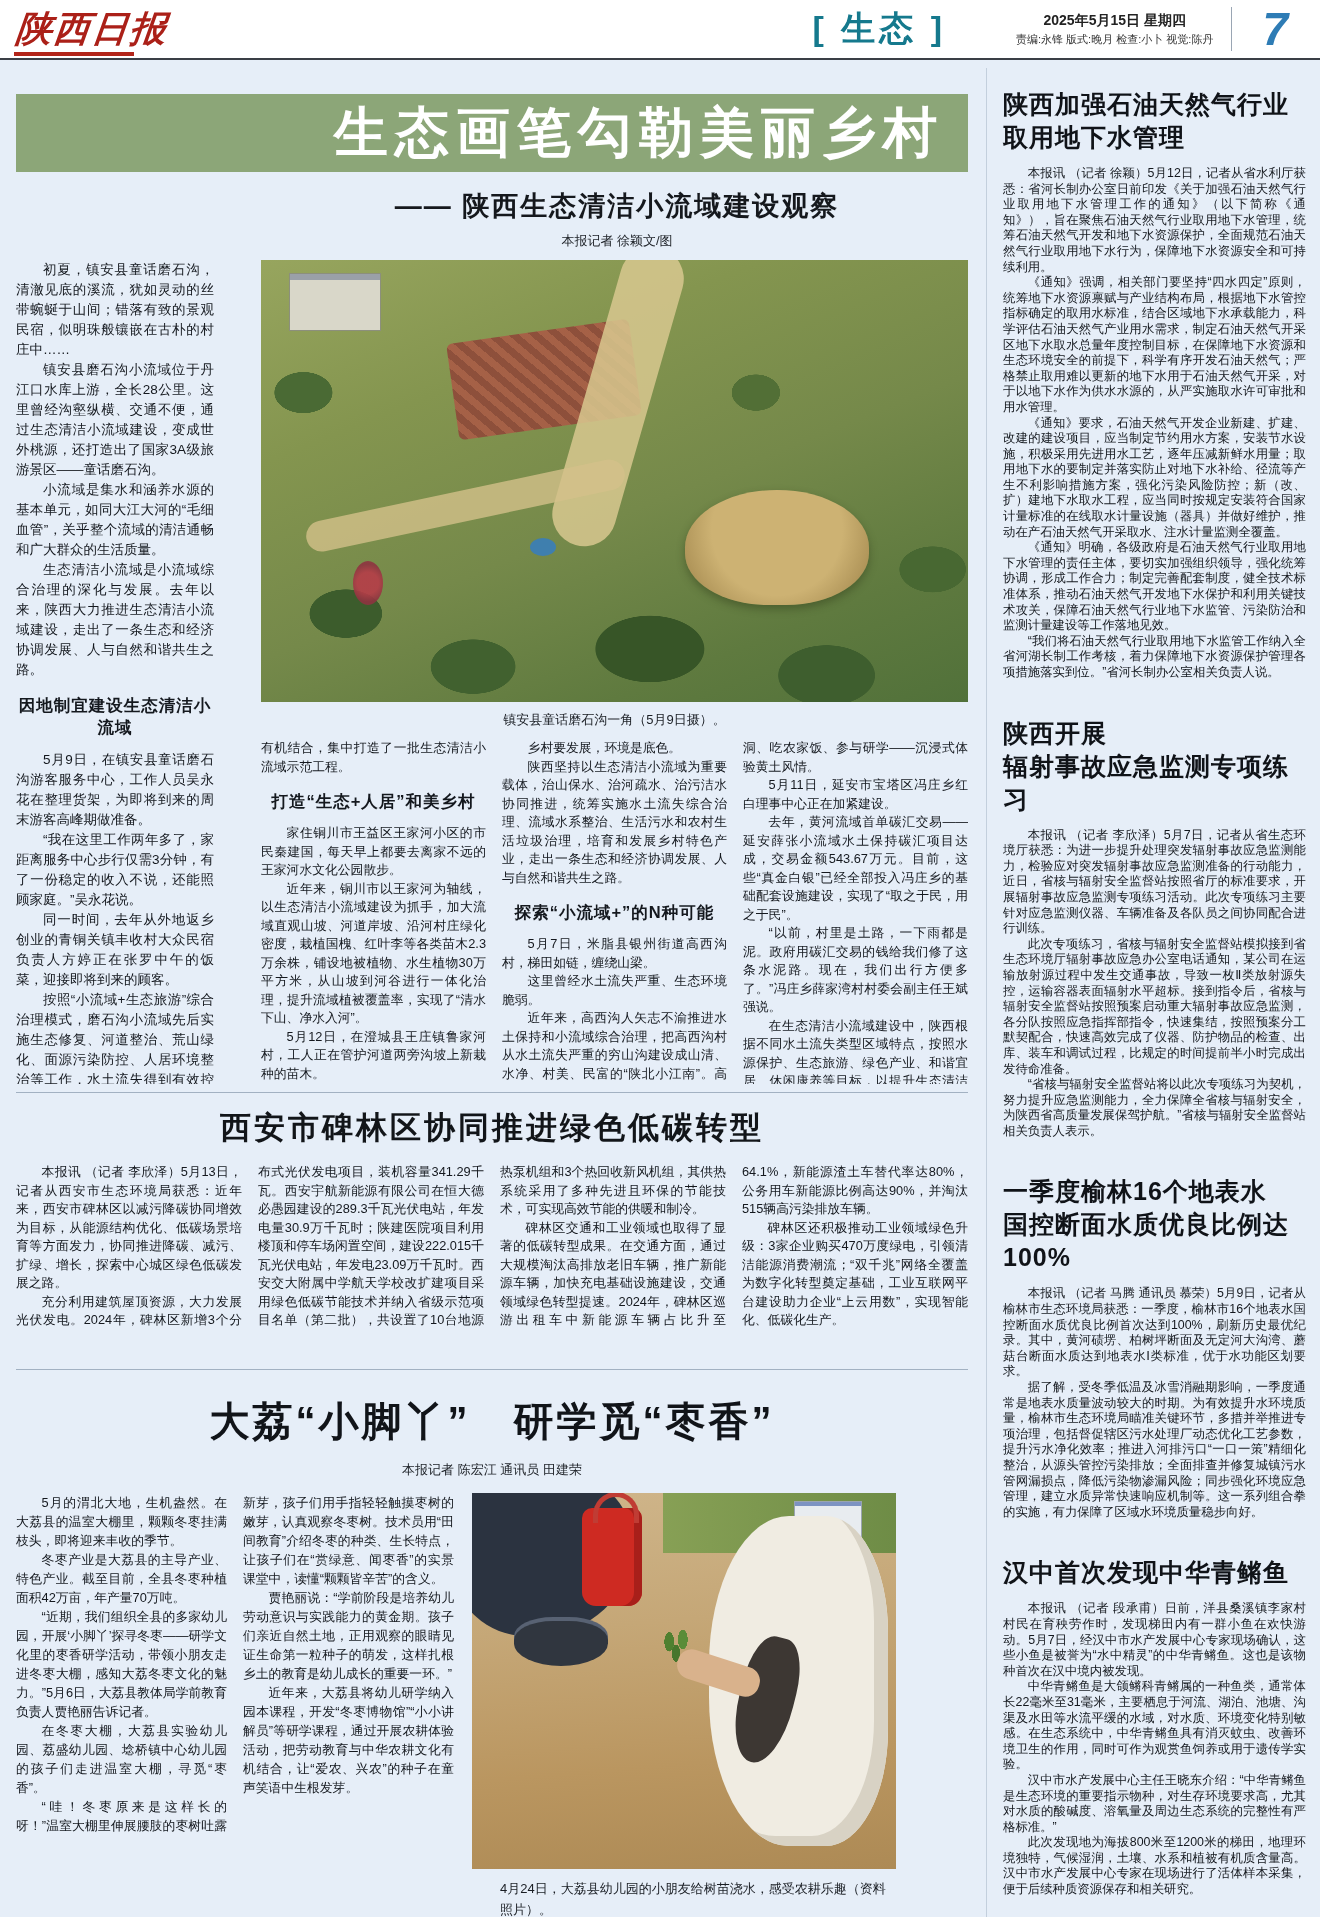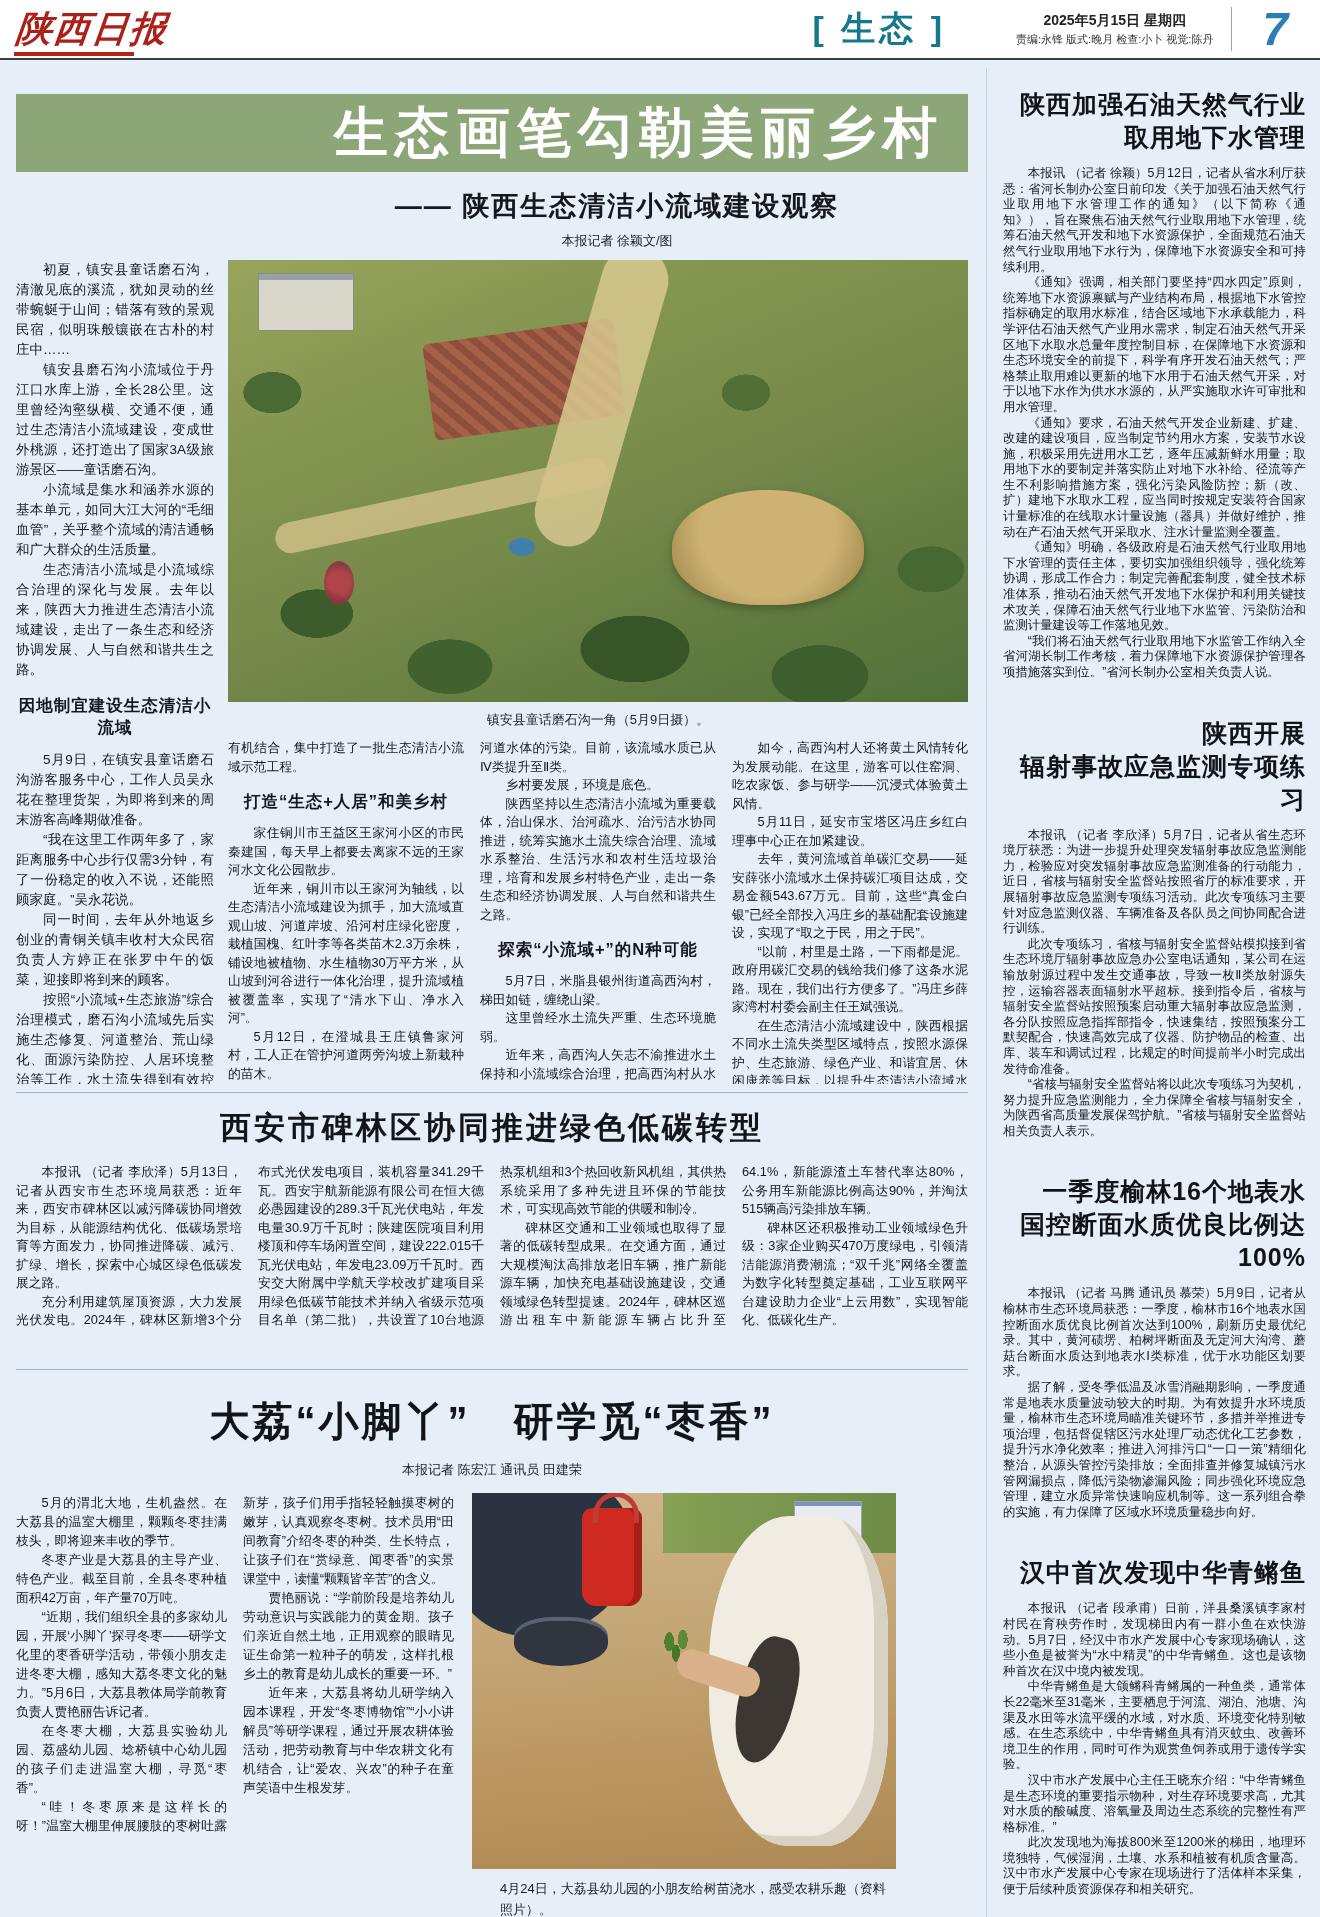--- a/index.html
+++ b/index.html
@@ -29,21 +29,21 @@
 
   
   .lead-band { height:78px; background:#8ca678; margin-top:26px; display:flex; align-items:center;
                justify-content:flex-end; padding-right:24px; }
   .lead-title { color:#ffffff; font-size:54px; font-weight:bold; letter-spacing:7px; white-space:nowrap;text-align:center; }
   .lead-sub { text-align:center; padding-left:250px; font-size:27px; font-weight:bold; color:#15181d;
               margin:16px 0 8px; letter-spacing:2px; }
   .lead-byline { text-align:center; padding-left:250px; font-size:13px; color:#22262c; margin-bottom:10px; }
   .lead-flex { display:flex; gap:14px; height:824px; overflow:hidden; }
   .lead-col1 { width:198px; flex:none; overflow:hidden; }
-  .lead-right { flex:1; display:flex; flex-direction:column; min-width:0; }
+  .lead-right { flex:1; display:flex; flex-direction:column; min-width:0;margin-left:33px; }
   .lead-cols { columns:3; column-gap:16px; flex:1; overflow:hidden; margin-top:2px; }
 
   
   .para { color:#14181e; }
   .body-p { font-size:13.5px; line-height:20px; text-align:justify; text-indent:2em; }
   .body-p.cont { text-indent:0; }
   .lead-cols .body-p { font-size:12.8px; line-height:18.5px; }
   .subhead { font-weight:bold; text-align:center; text-indent:0; font-size:16.5px; line-height:22px;
              margin:14px 0 12px; letter-spacing:1px; }
 
@@ -109,21 +109,21 @@
       background:radial-gradient(8px 16px at 30% 30%,#4f8030 0 60%,transparent 61%),
                  radial-gradient(8px 16px at 70% 25%,#5a8c38 0 60%,transparent 61%),
                  radial-gradient(7px 14px at 50% 55%,#47762c 0 60%,transparent 61%); }
   .dp-arm { right:32%; top:44%; width:20%; height:8%; background:#d9b28c; border-radius:14px; transform:rotate(18deg); }
   .caption2 { font-size:13px; color:#1a1e24; line-height:21px; margin-top:9px; padding-left:28px; }
 
   
   .sb-article { margin-bottom:20px; }
   .sb-article + .sb-article { margin-top:36px; }
   .sb-title { font-size:25px; line-height:33px; font-weight:bold; color:#101318; white-space:pre-line;
-              letter-spacing:1px; margin-bottom:12px;text-align:right; }
+              letter-spacing:1px; margin-bottom:12px; }
   .sb-body .body-p { font-size:12.4px; line-height:15.6px; }
 </style>
 </head>
 <body>
 
 <div class="page">
 
   <header>
     <div class="logo">陕西日报</div>
     <div class="logo-underline"></div>

